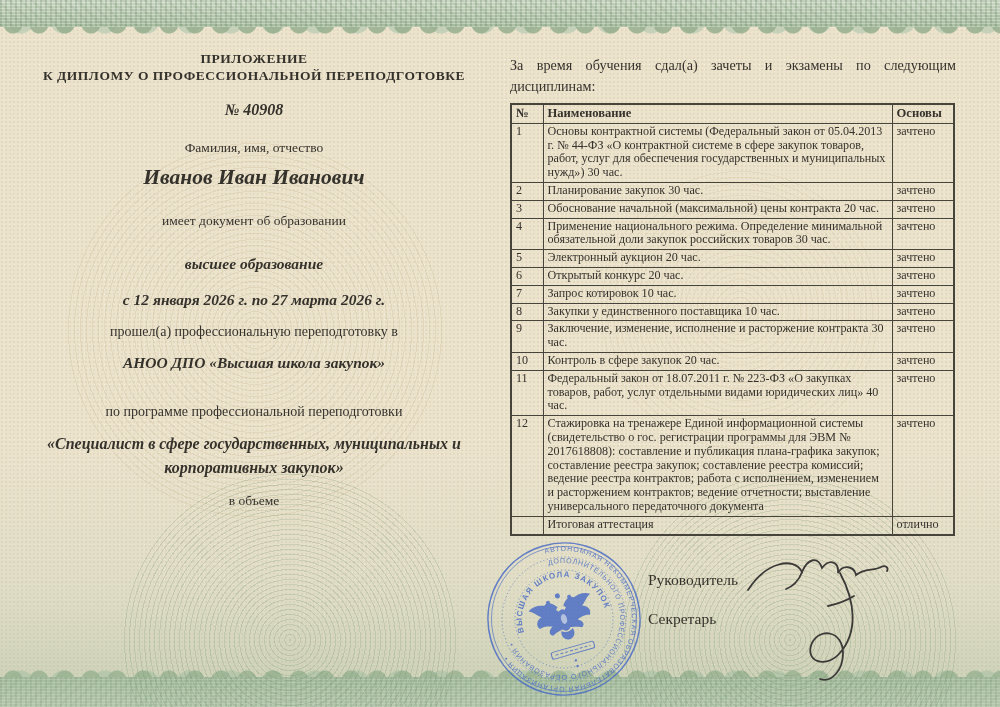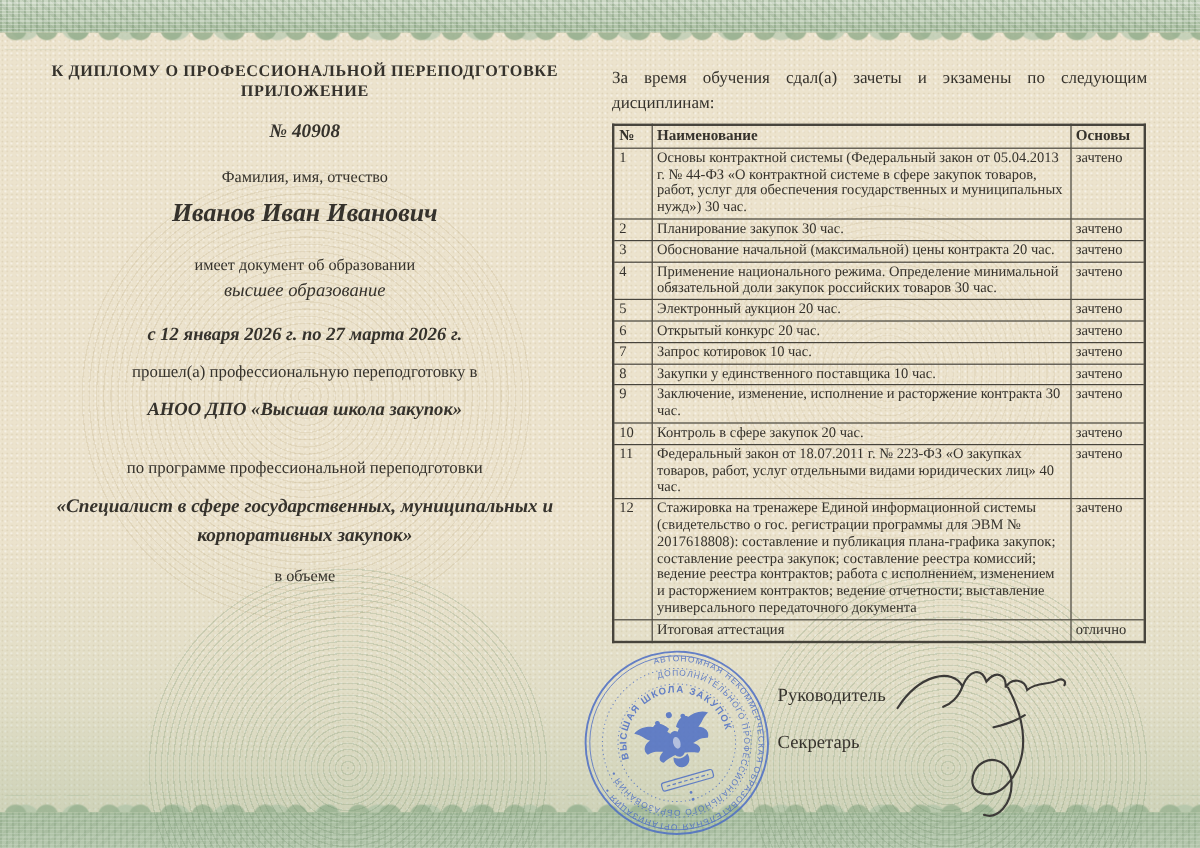--- a/index.html
+++ b/index.html
@@ -69,21 +69,21 @@
     background:repeating-radial-gradient(circle, rgba(173,152,104,0.16) 0 1px, rgba(0,0,0,0) 1px 6px);
   }
   .rosette.green{background:repeating-radial-gradient(circle, rgba(110,142,104,0.22) 0 1px, rgba(0,0,0,0) 1px 5px);}
   
   .left-col{position:absolute;left:36px;top:50px;width:436px;text-align:center;}
   .t-head{font-weight:bold;font-size:13.5px;letter-spacing:0.5px;line-height:17px;}
   .t-num{margin-top:17px;font-weight:bold;font-style:italic;font-size:16px;}
   .t-label{margin-top:21px;font-size:13.5px;}
   .t-fio{margin-top:9px;font-weight:bold;font-style:italic;font-size:21.5px;}
   .t-hasdoc{margin-top:23px;font-size:13.5px;}
-  .t-edu{margin-top:5px;font-weight:normal;font-style:italic;font-size:15.5px;}
+  .t-edu{margin-top:26px;font-weight:bold;font-style:italic;font-size:15.5px;}
   .t-period{margin-top:18px;font-weight:bold;font-style:italic;font-size:15.5px;}
   .t-completed{margin-top:15px;font-size:14px;}
   .t-org{margin-top:14px;font-weight:bold;font-style:italic;font-size:15.5px;}
   .t-proglabel{margin-top:32px;font-size:14px;}
   .t-program{margin-top:12px;font-weight:bold;font-style:italic;font-size:16px;line-height:1.5;padding:0 10px;}
   .t-vollabel{margin-top:13px;font-size:13.5px;}
   .t-volume{margin-top:1px;font-weight:bold;font-style:italic;font-size:15px;}
   
   .intro{
     position:absolute;left:510px;top:55px;width:446px;
@@ -115,22 +115,22 @@
 
   <div class="band top"></div>
   <div class="band bottom"></div>
   <div class="green-wash"></div>
   <div class="rosette" style="left:65px;top:140px;width:380px;height:380px;"></div>
   <div class="rosette" style="left:600px;top:170px;width:280px;height:280px;opacity:.7;"></div>
   <div class="rosette green" style="left:120px;top:470px;width:340px;height:340px;"></div>
   <div class="rosette green" style="left:620px;top:470px;width:340px;height:340px;"></div>
 
   <div class="left-col">
+    <div class="t-head">ПРИЛОЖЕНИЕ</div>
     <div class="t-head">К ДИПЛОМУ О ПРОФЕССИОНАЛЬНОЙ ПЕРЕПОДГОТОВКЕ</div>
-    <div class="t-head">ПРИЛОЖЕНИЕ</div>
     <div class="t-num">№ 40908</div>
     <div class="t-label">Фамилия, имя, отчество</div>
     <div class="t-fio">Иванов Иван Иванович</div>
     <div class="t-hasdoc">имеет документ об образовании</div>
     <div class="t-edu">высшее образование</div>
     <div class="t-period">с 12 января 2026 г. по 27 марта 2026 г.</div>
     <div class="t-completed">прошел(а) профессиональную переподготовку в</div>
     <div class="t-org">АНОО ДПО «Высшая школа закупок»</div>
     <div class="t-proglabel">по программе профессиональной переподготовки</div>
     <div class="t-program">«Специалист в сфере государственных, муниципальных и корпоративных закупок»</div>

